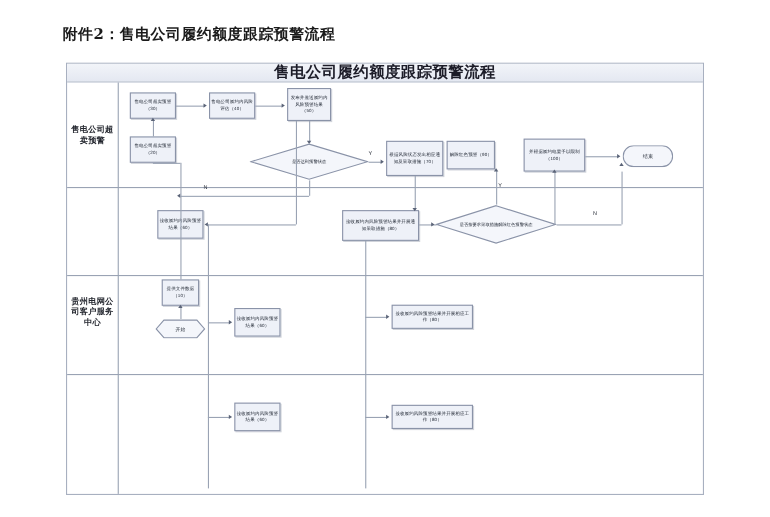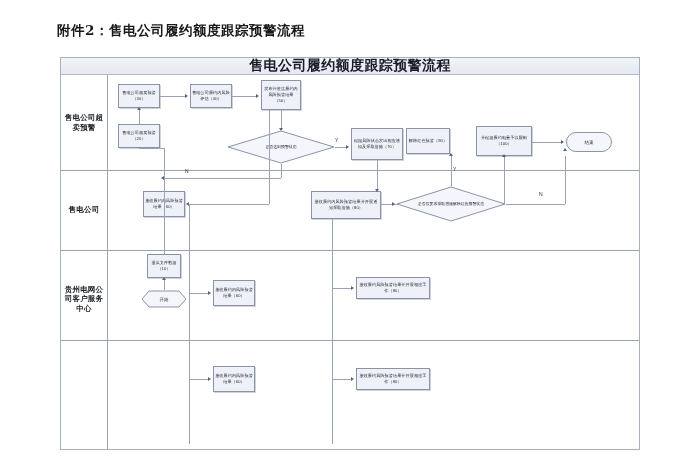--- a/index.html
+++ b/index.html
@@ -202,22 +202,21 @@
     <div id="chart-header">
       <span class="htext">售电公司履约额度跟踪预警流程</span>
     </div>
 
     <div class="lane-sep" style="top:112px;"></div>
     <div class="lane-sep" style="top:192px;"></div>
     <div class="lane-sep" style="top:282px;"></div>
     <div id="lane-label-divider"></div>
 
     <div class="lane-label" style="top:17px; height:95px;">售电公司超卖预警</div>
-    <div class="lane-label" style="top:112px; height:80px;">售电公司</div>
-    <div class="lane-label" style="top:196px; height:90px;">贵州电网公司客户服务中心</div>
+    <div class="lane-label" style="top:180px; height:90px;">贵州电网公司客户服务中心</div>
 
     <div class="node box" style="left:57px; top:26px; width:42px; height:24px;">售电公司超卖预警（30）</div>
 
     <div class="node box" style="left:57px; top:66px; width:42px; height:24px;">售电公司超卖预警（20）</div>
 
     <div class="conn-v" style="left:78px; top:50px; height:16px;"></div>
     <div class="arrow arrow-u" style="left:75.6px; top:49px;"></div>
 
     <div class="node box" style="left:129px; top:26px; width:42px; height:24px;">售电公司履约内风险评估（40）</div>
 

